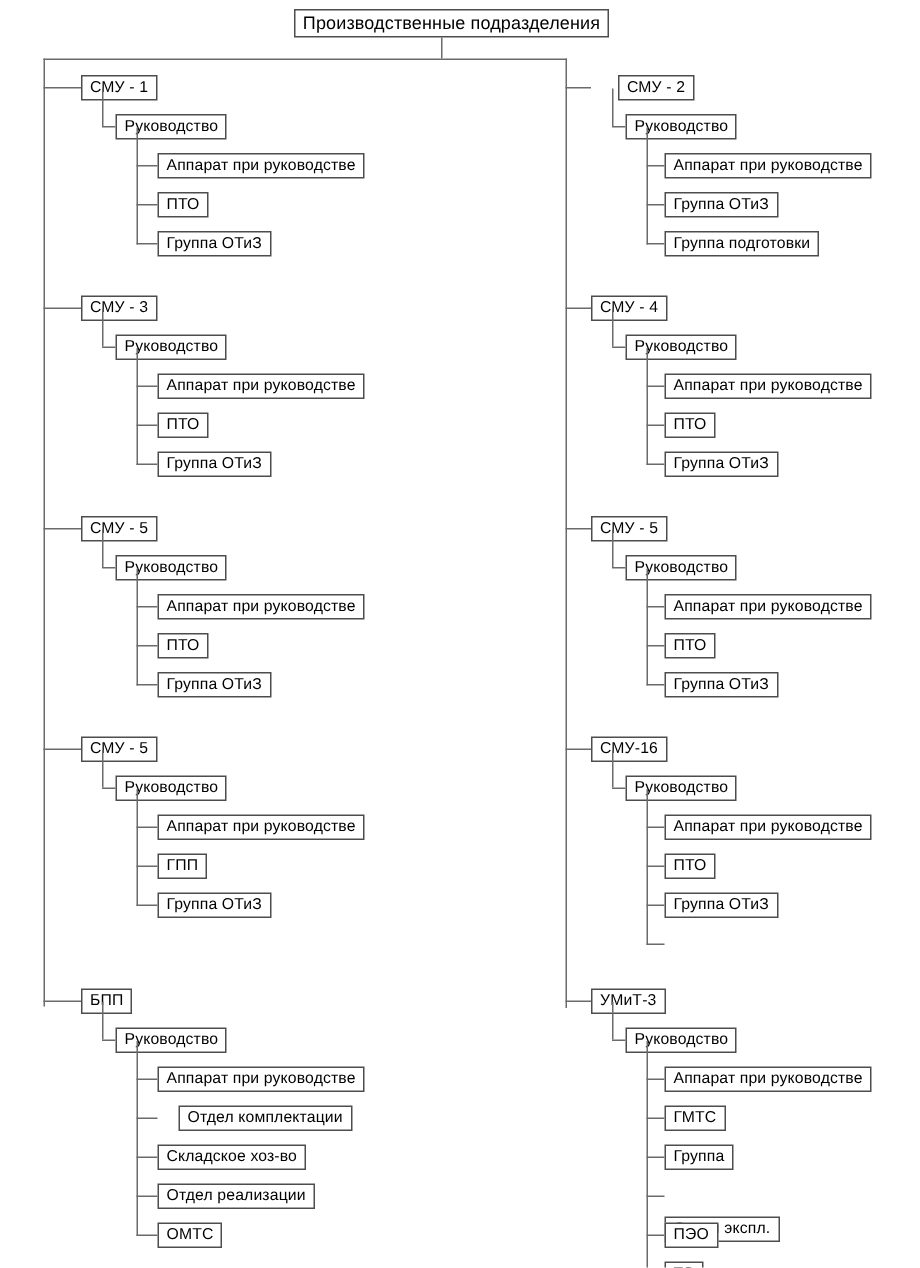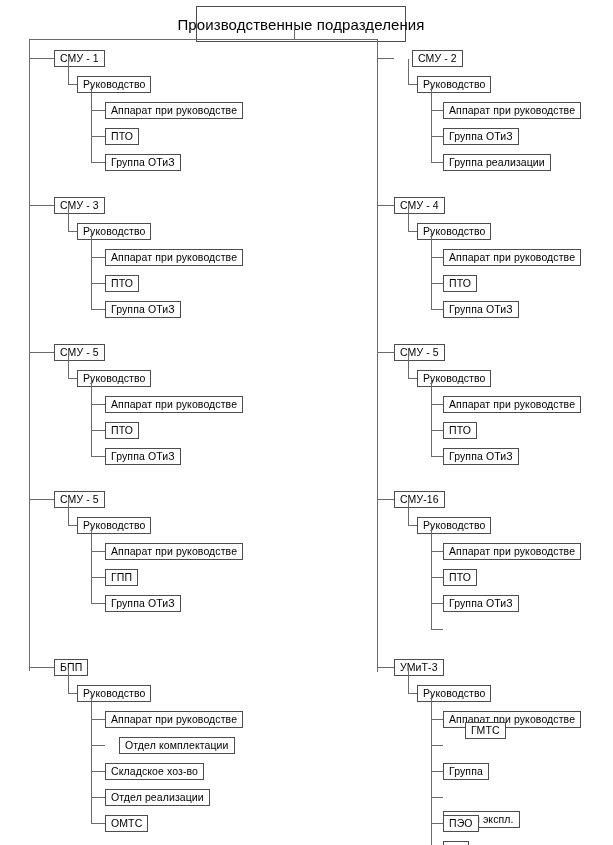--- a/index.html
+++ b/index.html
@@ -32,22 +32,22 @@
     line-height: 15px;
     height: 17px;
     padding: 0 5px;
     white-space: nowrap;
     display: flex;
     align-items: center;
     justify-content: center;
     letter-spacing: 0.1px;
   }
   .node.root {
-    font-size: 15px;
-    height: 36px;
+    font-size: 12px;
+    height: 19px;
     padding: 0 8px;
   }
   .node.lvl1 { }
   .node.lvl2 { }
   .node.lvl3 { }
   .ln {
     position: absolute;
     background: #6b6b6b;
   }
   .ln.h { height: 1px; }
@@ -132,21 +132,21 @@
     <div class="ln h" style="left: 377px; top: 58px; width: 17px;"></div>
     <div class="node lvl1" style="left: 412px; top: 50px;">СМУ - 2</div>
     <div class="ln v" style="left: 408px; top: 59px; height: 25px;"></div>
     <div class="ln h" style="left: 408px; top: 84px; width: 9px;"></div>
     <div class="node lvl2" style="left: 417px; top: 76px;">Руководство</div>
     <div class="ln h" style="left: 431px; top: 110px; width: 12px;"></div>
     <div class="node lvl3" style="left: 443px; top: 102px;">Аппарат при руководстве</div>
     <div class="ln h" style="left: 431px; top: 136px; width: 12px;"></div>
     <div class="node lvl3" style="left: 443px; top: 128px;">Группа ОТиЗ</div>
     <div class="ln h" style="left: 431px; top: 162px; width: 12px;"></div>
-    <div class="node lvl3" style="left: 443px; top: 154px;">Группа реализации</div>
+    <div class="node lvl3" style="left: 443px; top: 154px;">Группа подготовки</div>
     <div class="ln v" style="left: 431px; top: 85px; height: 78px;"></div>
     <div class="ln h" style="left: 377px; top: 205px; width: 17px;"></div>
     <div class="node lvl1" style="left: 394px; top: 197px;">СМУ - 4</div>
     <div class="ln v" style="left: 408px; top: 206px; height: 25px;"></div>
     <div class="ln h" style="left: 408px; top: 231px; width: 9px;"></div>
     <div class="node lvl2" style="left: 417px; top: 223px;">Руководство</div>
     <div class="ln h" style="left: 431px; top: 257px; width: 12px;"></div>
     <div class="node lvl3" style="left: 443px; top: 249px;">Аппарат при руководстве</div>
     <div class="ln h" style="left: 431px; top: 283px; width: 12px;"></div>
     <div class="node lvl3" style="left: 443px; top: 275px;">ПТО</div>
@@ -179,21 +179,21 @@
     <div class="ln h" style="left: 431px; top: 629px; width: 12px;"></div>
     <div class="ln v" style="left: 431px; top: 526px; height: 104px;"></div>
     <div class="ln h" style="left: 377px; top: 667px; width: 17px;"></div>
     <div class="node lvl1" style="left: 394px; top: 659px;">УМиТ-3</div>
     <div class="ln v" style="left: 408px; top: 668px; height: 25px;"></div>
     <div class="ln h" style="left: 408px; top: 693px; width: 9px;"></div>
     <div class="node lvl2" style="left: 417px; top: 685px;">Руководство</div>
     <div class="ln h" style="left: 431px; top: 719px; width: 12px;"></div>
     <div class="node lvl3" style="left: 443px; top: 711px;">Аппарат при руководстве</div>
     <div class="ln h" style="left: 431px; top: 745px; width: 12px;"></div>
-    <div class="node lvl3" style="left: 443px; top: 722px; margin-left: 22px;">ГМТС</div>
+    <div class="node lvl3" style="left: 443px; top: 737px;">ГМТС</div>
     <div class="ln h" style="left: 431px; top: 771px; width: 12px;"></div>
     <div class="node lvl3" style="left: 443px; top: 763px;">Группа</div>
     <div class="ln h" style="left: 431px; top: 797px; width: 12px;"></div>
     <div class="node lvl3" style="left: 443px; top: 811px;">Отдел экспл.</div>
     <div class="ln h" style="left: 431px; top: 823px; width: 12px;"></div>
     <div class="node lvl3" style="left: 443px; top: 815px;">ПЭО</div>
     <div class="node lvl3" style="left: 443px; top: 841px;">ТО</div>
     <div class="ln v" style="left: 431px; top: 694px; height: 156px;"></div>
   </div>
 

